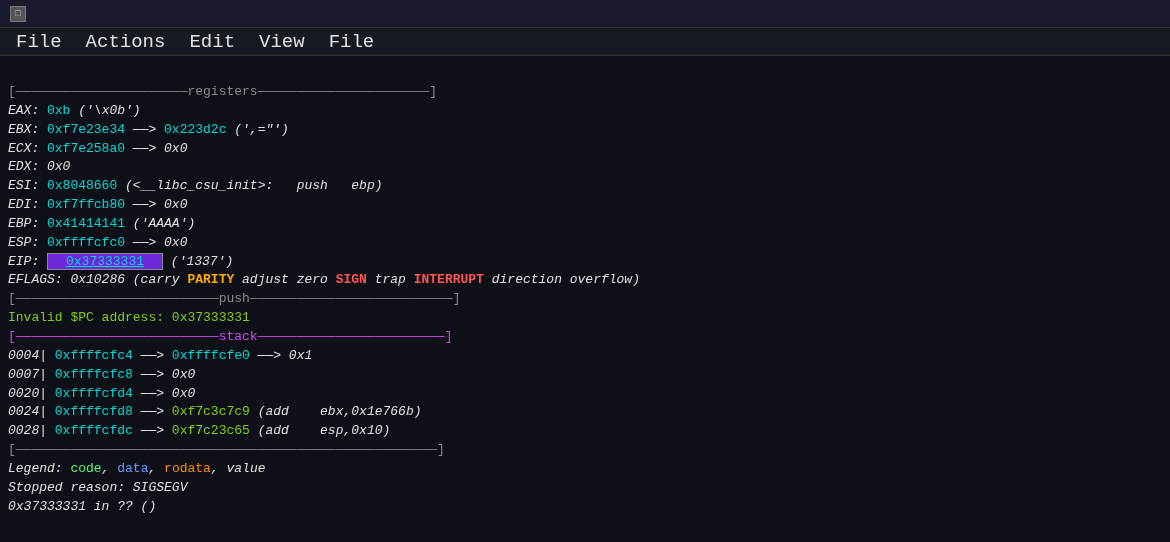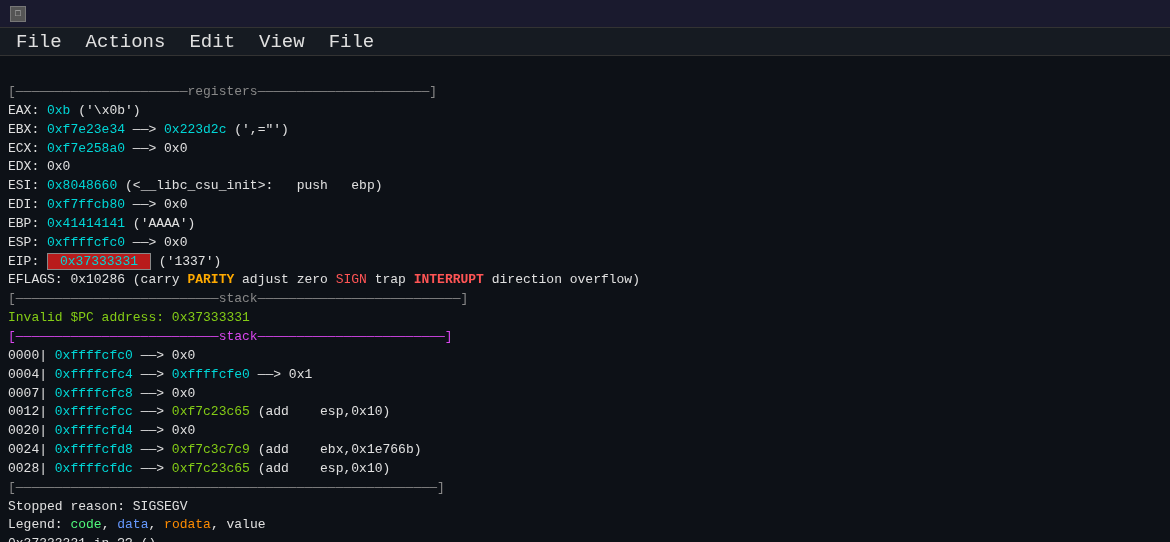--- a/index.html
+++ b/index.html
@@ -66,25 +66,25 @@
       height: calc(542px - 56px);
       overflow-y: auto;
       color: #e0e0e0;
       line-height: 1.45;
       margin-top: 23px;
     }
 
     .line { white-space: pre; display: block; }
 
     
-    .c-white   { color: #e0e0e0; }
+    .c-white   { color: #e0e0e0; font-style: italic; }
     .c-cyan    { color: #00d7d7; }
     .c-red     { color: #84cc16; }
     .c-divider { color: #888; }
-    .c-sign    { color: #ff5555; font-weight: normal; }
+    .c-sign    { color: #ff5555; font-weight: bold; }
     .c-interrupt { color: #ff5555; font-weight: bold; }
     .c-parity  { color: #ffaa00; font-weight: bold; }
     .c-legend-code { color: #50fa7b; }
     .c-legend-data { color: #6699ff; }
     .c-legend-rodata { color: #ff8c00; }
   </style>
 </head>
 <body>
 
 <div id="titlebar">
@@ -106,29 +106,27 @@
 <div id="terminal">
     <div class="line"><span class="c-divider" style="color: rgb(136, 136, 136);">[——————————————————————registers——————————————————————]</span></div>
     <div class="line"><span class="c-white">EAX: </span><span class="c-cyan">0xb</span><span class="c-white"> ('\x0b')</span></div>
     <div class="line"><span class="c-white">EBX: </span><span class="c-cyan">0xf7e23e34</span><span class="c-white"> ——&gt; </span><span class="c-cyan">0x223d2c</span><span class="c-white"> (',="')</span></div>
     <div class="line"><span class="c-white">ECX: </span><span class="c-cyan">0xf7e258a0</span><span class="c-white"> ——&gt; </span><span class="c-white">0x0</span></div>
     <div class="line"><span class="c-white">EDX: 0x0</span></div>
     <div class="line"><span class="c-white">ESI: </span><span class="c-cyan">0x8048660</span><span class="c-white"> (&lt;__libc_csu_init&gt;:   push   ebp)</span></div>
     <div class="line"><span class="c-white">EDI: </span><span class="c-cyan">0xf7ffcb80</span><span class="c-white"> ——&gt; 0x0</span></div>
     <div class="line"><span class="c-white">EBP: </span><span class="c-cyan">0x41414141</span><span class="c-white"> ('AAAA')</span></div>
     <div class="line"><span class="c-white">ESP: </span><span class="c-cyan">0xffffcfc0</span><span class="c-white"> ——&gt; 0x0</span></div>
-    <div class="line"><span class="c-white">EIP: </span><span class="c-cyan" style="background-color: #b91c1c; border: 1px solid rgb(136, 136, 136); padding: 0px 12px;">0x37333331</span><span class="c-white"> ('1337')</span></div>
+    <div class="line"><span class="c-white">EIP: </span><span class="c-cyan" style="background-color: #6d28d9; border: 1px solid rgb(136, 136, 136); padding: 0px 18px; text-decoration: underline;">0x37333331</span><span class="c-white"> ('1337')</span></div>
     <div class="line"><span class="c-white">EFLAGS: 0x10286 (carry </span><span class="c-parity">PARITY</span><span class="c-white"> adjust zero </span><span class="c-sign">SIGN</span><span class="c-white"> trap </span><span class="c-interrupt">INTERRUPT</span><span class="c-white"> direction overflow)</span></div>
-    <div class="line"><span class="c-divider" style="color: rgb(136, 136, 136);">[——————————————————————————stack——————————————————————————]</span></div>
+    <div class="line"><span class="c-divider" style="color: rgb(136, 136, 136);">[——————————————————————————push——————————————————————————]</span></div>
     <div class="line"><span class="c-red">Invalid $PC address: 0x37333331</span></div>
     <div class="line"><span class="c-divider" style="color: #d946ef; font-family: Liberation Mono, monospace;">[——————————————————————————stack————————————————————————]</span></div>
-    <div class="line"><span class="c-white">0000| </span><span class="c-cyan">0xffffcfc0</span><span class="c-white"> ——&gt; 0x0</span></div>
     <div class="line"><span class="c-white">0004| </span><span class="c-cyan">0xffffcfc4</span><span class="c-white"> ——&gt; </span><span class="c-cyan">0xffffcfe0</span><span class="c-white"> ——&gt; 0x1</span></div>
     <div class="line"><span class="c-white">0007| </span><span class="c-cyan">0xffffcfc8</span><span class="c-white"> ——&gt; 0x0</span></div>
-    <div class="line"><span class="c-white">0012| </span><span class="c-cyan">0xffffcfcc</span><span class="c-white"> ——&gt; </span><span class="c-red">0xf7c23c65</span><span class="c-white"> (add    esp,0x10)</span></div>
     <div class="line"><span class="c-white">0020| </span><span class="c-cyan">0xffffcfd4</span><span class="c-white"> ——&gt; 0x0</span></div>
     <div class="line"><span class="c-white">0024| </span><span class="c-cyan">0xffffcfd8</span><span class="c-white"> ——&gt; </span><span class="c-red">0xf7c3c7c9</span><span class="c-white"> (add    ebx,0x1e766b)</span></div>
     <div class="line"><span class="c-white">0028| </span><span class="c-cyan">0xffffcfdc</span><span class="c-white"> ——&gt; </span><span class="c-red">0xf7c23c65</span><span class="c-white"> (add    esp,0x10)</span></div>
     <div class="line"><span class="c-divider" style="color: rgb(136, 136, 136);">[——————————————————————————————————————————————————————]</span></div>
+    <div class="line"><span class="c-white">Legend: </span><span class="c-legend-code">code</span><span class="c-white">, </span><span class="c-legend-data">data</span><span class="c-white">, </span><span class="c-legend-rodata">rodata</span><span class="c-white">, value</span></div>
     <div class="line"><span class="c-white">Stopped reason: SIGSEGV</span></div>
-    <div class="line"><span class="c-white">Legend: </span><span class="c-legend-code">code</span><span class="c-white">, </span><span class="c-legend-data">data</span><span class="c-white">, </span><span class="c-legend-rodata">rodata</span><span class="c-white">, value</span></div>
     <div class="line"><span class="c-white">0x37333331 in ?? ()</span></div>
   </div>
 
 </body></html>

